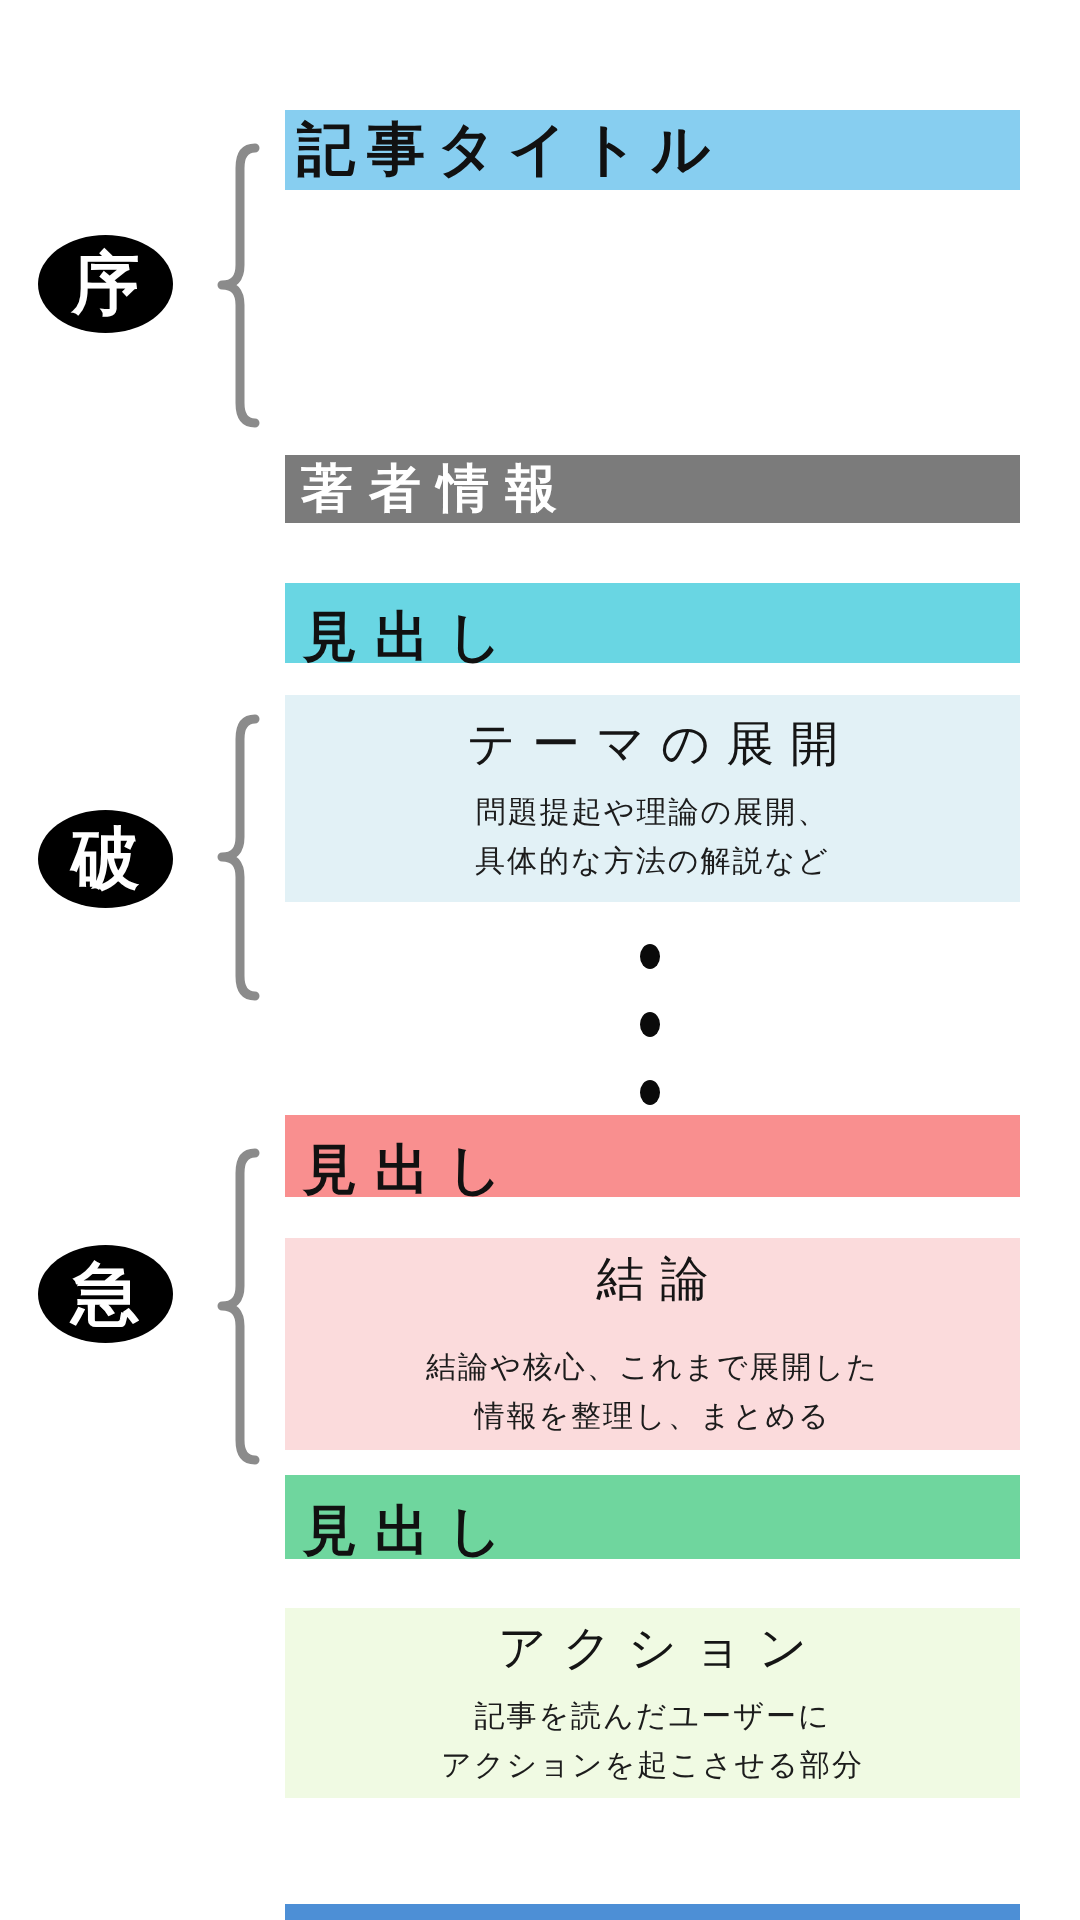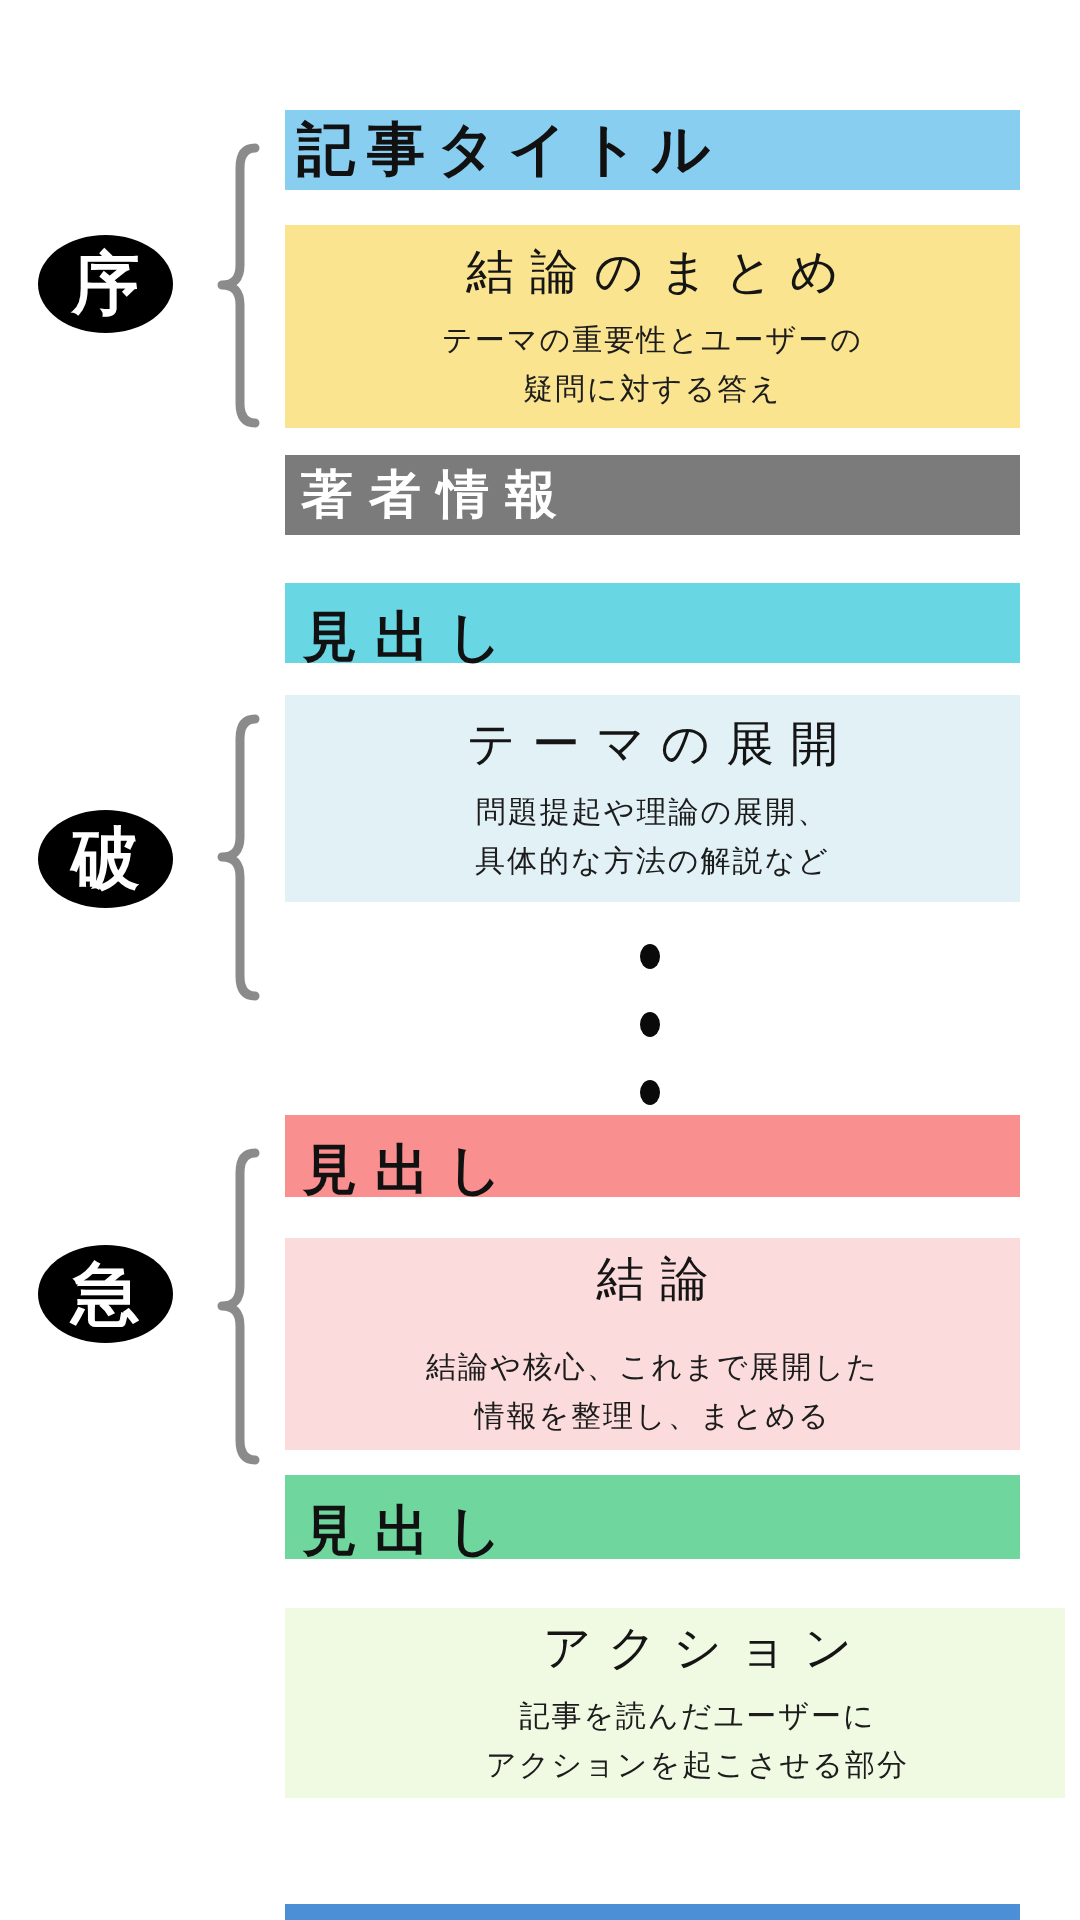--- a/index.html
+++ b/index.html
@@ -77,29 +77,22 @@
     <span>急</span>
   </div>
   <svg class="brace" style="top:1148px;" width="46" height="317" viewBox="0 0 46 317">
     <path d="M 41 5 Q 26 5 26 25 L 26 138 Q 26 158 8 158 Q 26 158 26 178 L 26 292 Q 26 312 41 312" style="stroke: rgb(139, 139, 139);"></path>
   </svg>
 
   <div class="bar" style="top: 110px; height: 80px; background: rgb(135, 206, 240);">
     <span class="bar-text">記事タイトル</span>
   </div>
 
-  <div class="content-box" style="top: 225px; height: 203px; background: rgb(250, 228, 143);">
-    <div class="box-title">結論のまとめ</div>
-    <div class="box-desc">
-      <div>テーマの重要性とユーザーの</div>
-      <div>疑問に対する答え</div>
-    </div>
-  </div>
 
-  <div class="bar" style="top: 455px; height: 80px; background: rgb(123, 123, 123);">
+  <div class="bar" style="top: 455px; height: 68px; background: rgb(123, 123, 123);">
     <span class="bar-text white">著者情報</span>
   </div>
 
   <div class="bar" style="top: 583px; height: 80px; background: rgb(105, 214, 227);">
     <span class="bar-text small">見出し</span>
   </div>
 
   <div class="content-box" style="top: 695px; height: 207px; background: rgb(226, 241, 246);">
     <div class="box-title">テーマの展開</div>
     <div class="box-desc">
@@ -121,21 +114,21 @@
     <div class="box-desc">
       <div>結論や核心、これまで展開した</div>
       <div>情報を整理し、まとめる</div>
     </div>
   </div>
 
   <div class="bar" style="top: 1475px; height: 84px; background: rgb(111, 214, 158);">
     <span class="bar-text small">見出し</span>
   </div>
 
-  <div class="content-box" style="top: 1608px; height: 190px; background: rgb(240, 250, 227); padding-left: 45px;">
+  <div class="content-box" style="top: 1608px; height: 190px; background: rgb(240, 250, 227);">
     <div class="box-title">アクション</div>
     <div class="box-desc">
       <div>記事を読んだユーザーに</div>
       <div>アクションを起こさせる部分</div>
     </div>
   </div>
 
   <div class="cutoff-bar" style="background: rgb(77, 143, 214);"></div>
 
 </div>

